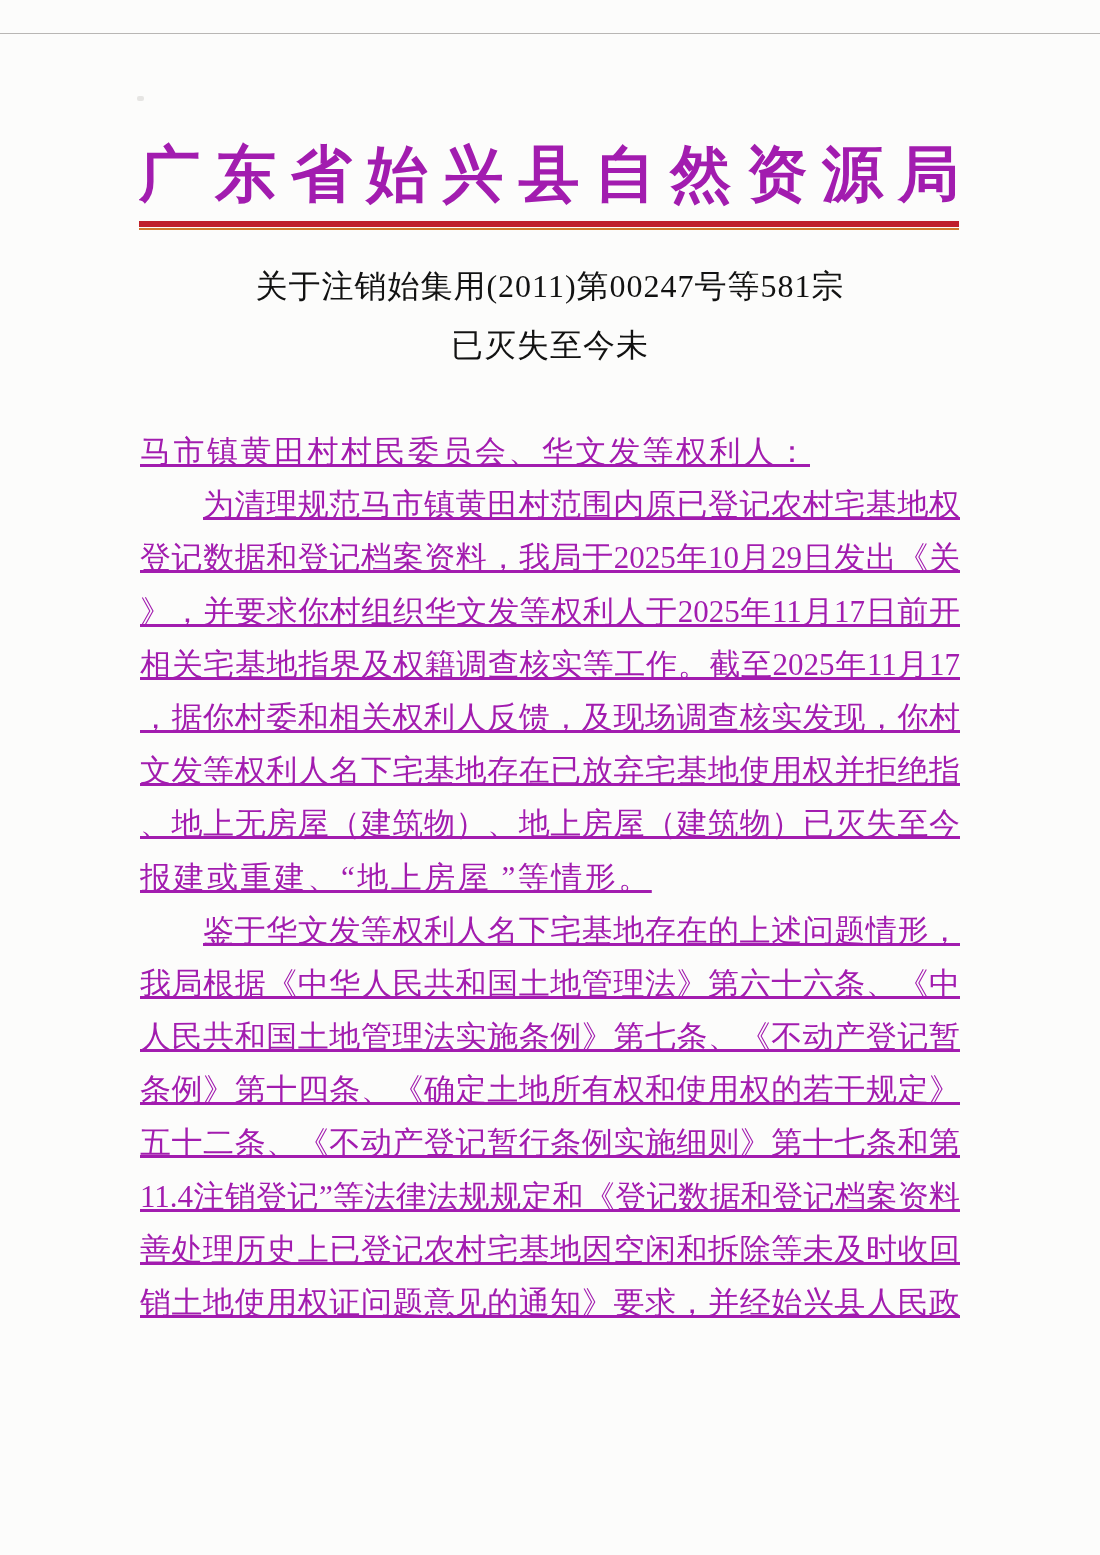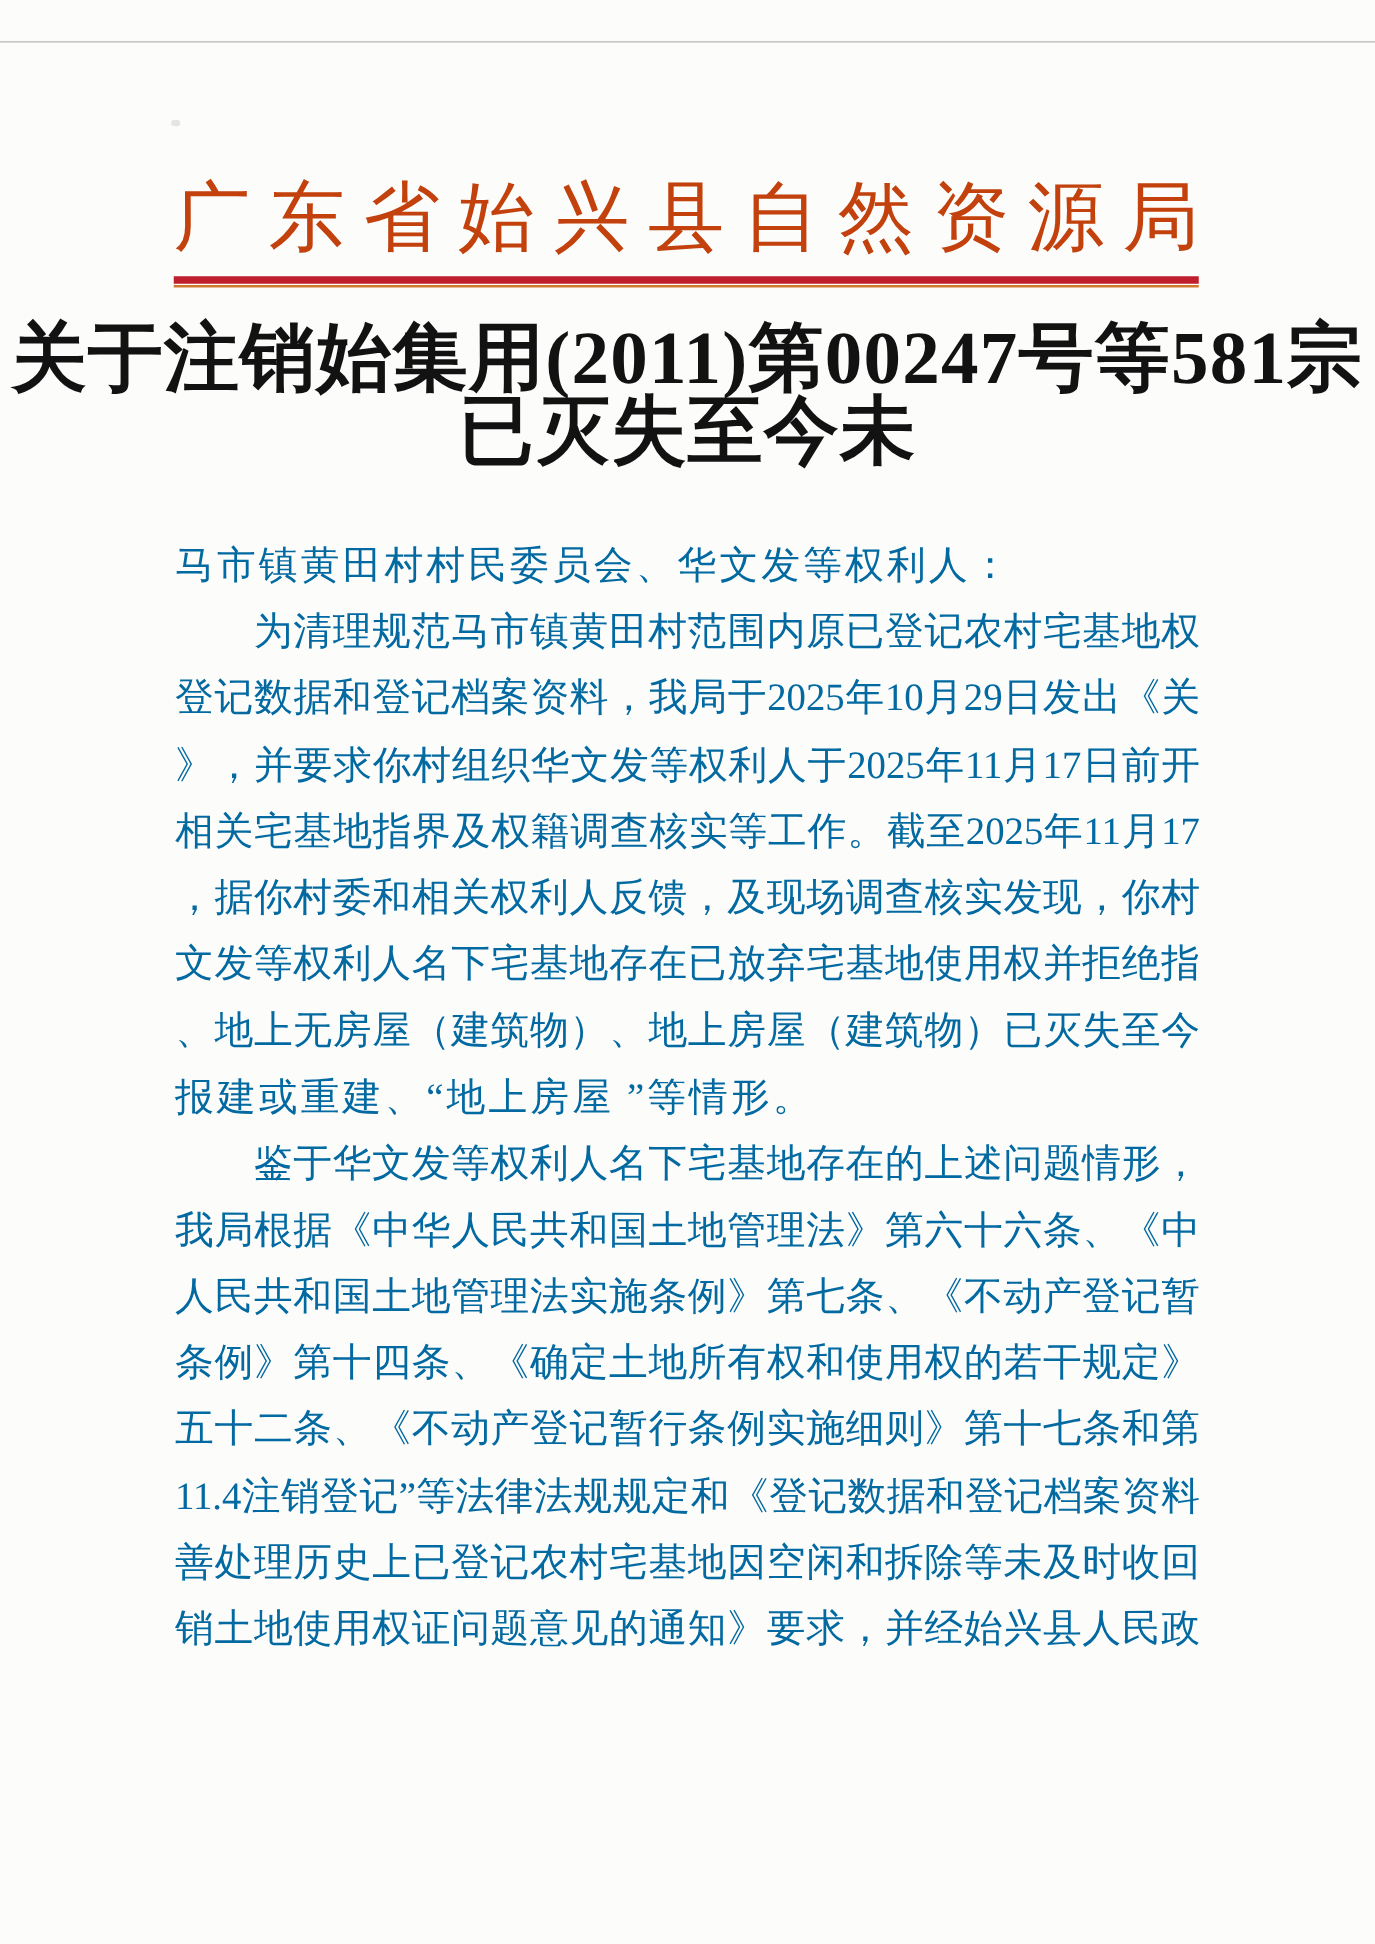--- a/index.html
+++ b/index.html
@@ -34,22 +34,22 @@
     border-radius: 2px;
   }
   
   .agency {
     position: absolute;
     top: 138px;
     left: 139px;
     width: 820px;
     font-size: 61px;
     line-height: 74px;
-    font-weight: normal;
-    color: #c2410c;
+    font-weight: bold;
+    color: #a21caf;
     text-align: justify;
     text-align-last: justify;
     white-space: nowrap;
     overflow: hidden;
   }
   
   .rule-thick {
     position: absolute;
     top: 221px;
     left: 139px;
@@ -65,34 +65,35 @@
     height: 2px;
     background: #d0782e;
   }
   
   .title {
     position: absolute;
     top: 257px;
     left: 0;
     width: 1100px;
     text-align: center;
-    font-weight: bold;
-    font-size: 60px;
+    font-weight: normal;
+    font-size: 32px;
     line-height: 59px;
     color: #121212;
     letter-spacing: 1px;
   }
   
   .body-block {
     position: absolute;
     top: 425px;
     left: 140px;
     width: 820px;
     font-size: 31px;
-    color: #0369a1;
+    color: #a21caf;
+    text-decoration: underline;
   }
   .line {
     height: 53.2px;
     line-height: 53.2px;
     letter-spacing: 2.5px;
     white-space: nowrap;
     overflow: hidden;
   }
   .line.fill {
     letter-spacing: 0;

